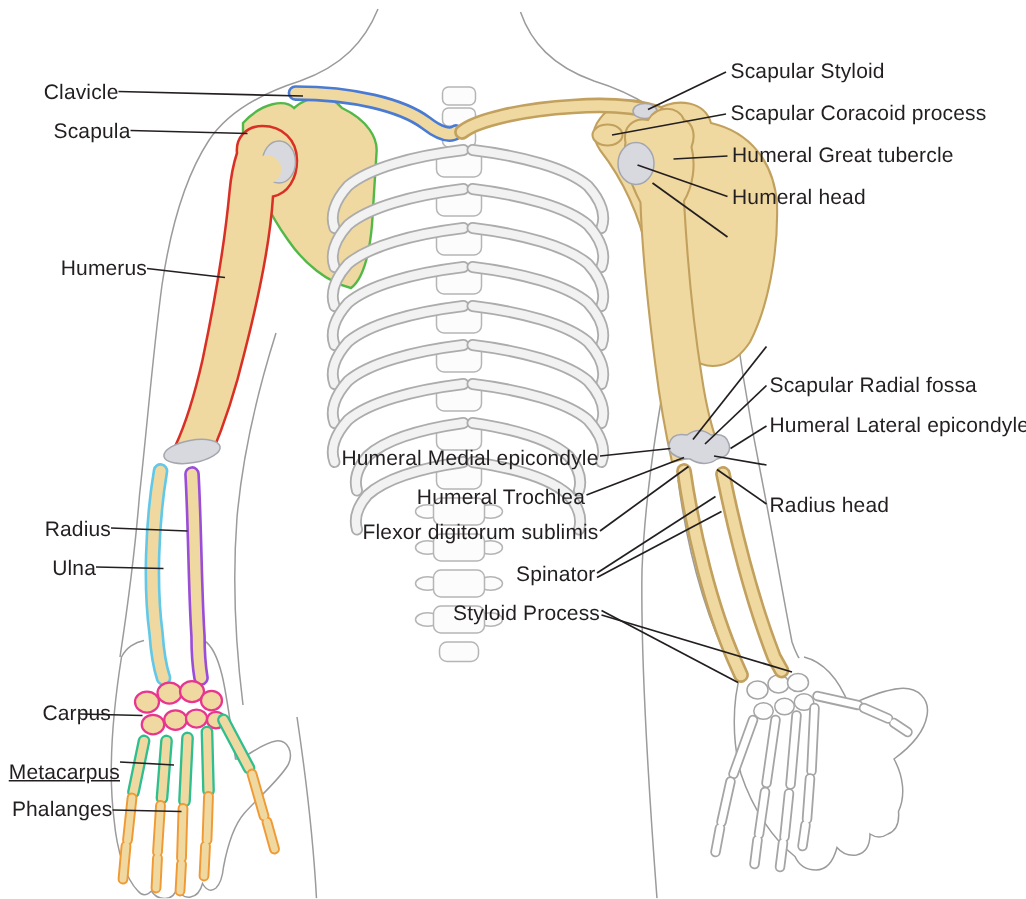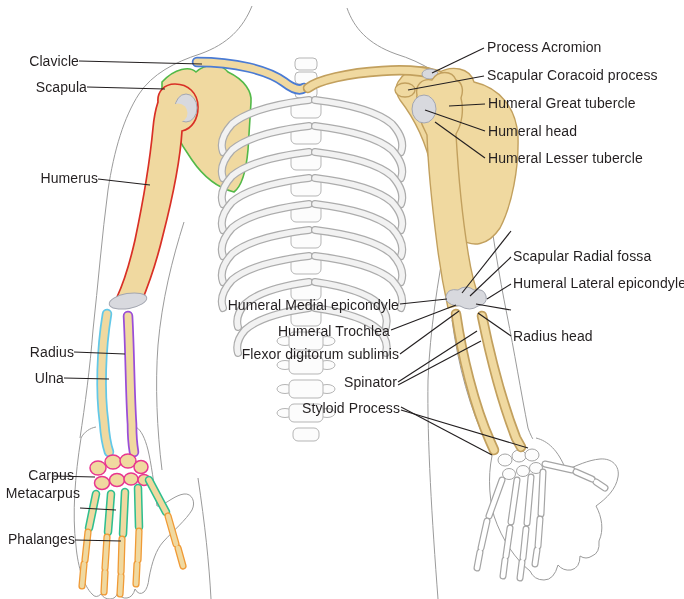--- a/index.html
+++ b/index.html
@@ -267,32 +267,31 @@
     <line x1="401" y1="410" x2="528" y2="448"></line>
   </g>
 </svg>
 
 <div class="lbl" style="right:605px;top:54px;">Clavicle</div>
 <div class="lbl" style="right:597px;top:80px;">Scapula</div>
 <div class="lbl" style="right:586px;top:171px;">Humerus</div>
 <div class="lbl" style="right:610px;top:345px;">Radius</div>
 <div class="lbl" style="right:620px;top:371px;">Ulna</div>
 <div class="lbl" style="right:610px;top:468px;">Carpus</div>
-<div class="lbl" style="right:604px;top:486px;">Metacarpus</div>
+<div class="lbl" style="right:604px;top:507px;text-decoration:underline;">Metacarpus</div>
 <div class="lbl" style="right:609px;top:532px;margin-left:40px;">Phalanges</div>
 
 <div class="lbl" style="right:285px;top:298px;">Humeral Medial epicondyle</div>
 <div class="lbl" style="right:294px;top:324px;">Humeral Trochlea</div>
 <div class="lbl" style="right:285px;top:347px;">Flexor digitorum sublimis</div>
 <div class="lbl" style="right:287px;top:375px;">Spinator</div>
 <div class="lbl" style="right:284px;top:401px;">Styloid Process</div>
 
-<div class="lbl" style="left:487px;top:40px;">Process Acromion</div>
+<div class="lbl" style="left:487px;top:40px;">Scapular Styloid</div>
 <div class="lbl" style="left:488px;top:96px;">Humeral Great tubercle</div>
 <div class="lbl" style="left:487px;top:68px;">Scapular Coracoid process</div>
 <div class="lbl" style="left:488px;top:124px;">Humeral head</div>
-<div class="lbl" style="left:488px;top:151px;">Humeral Lesser tubercle</div>
 
 <div class="lbl" style="left:513px;top:249px;">Scapular Radial fossa</div>
 <div class="lbl" style="left:513px;top:276px;">Humeral Lateral epicondyle</div>
 <div class="lbl" style="left:513px;top:329px;">Radius head</div>
 
 </div>
 
 </body></html>

